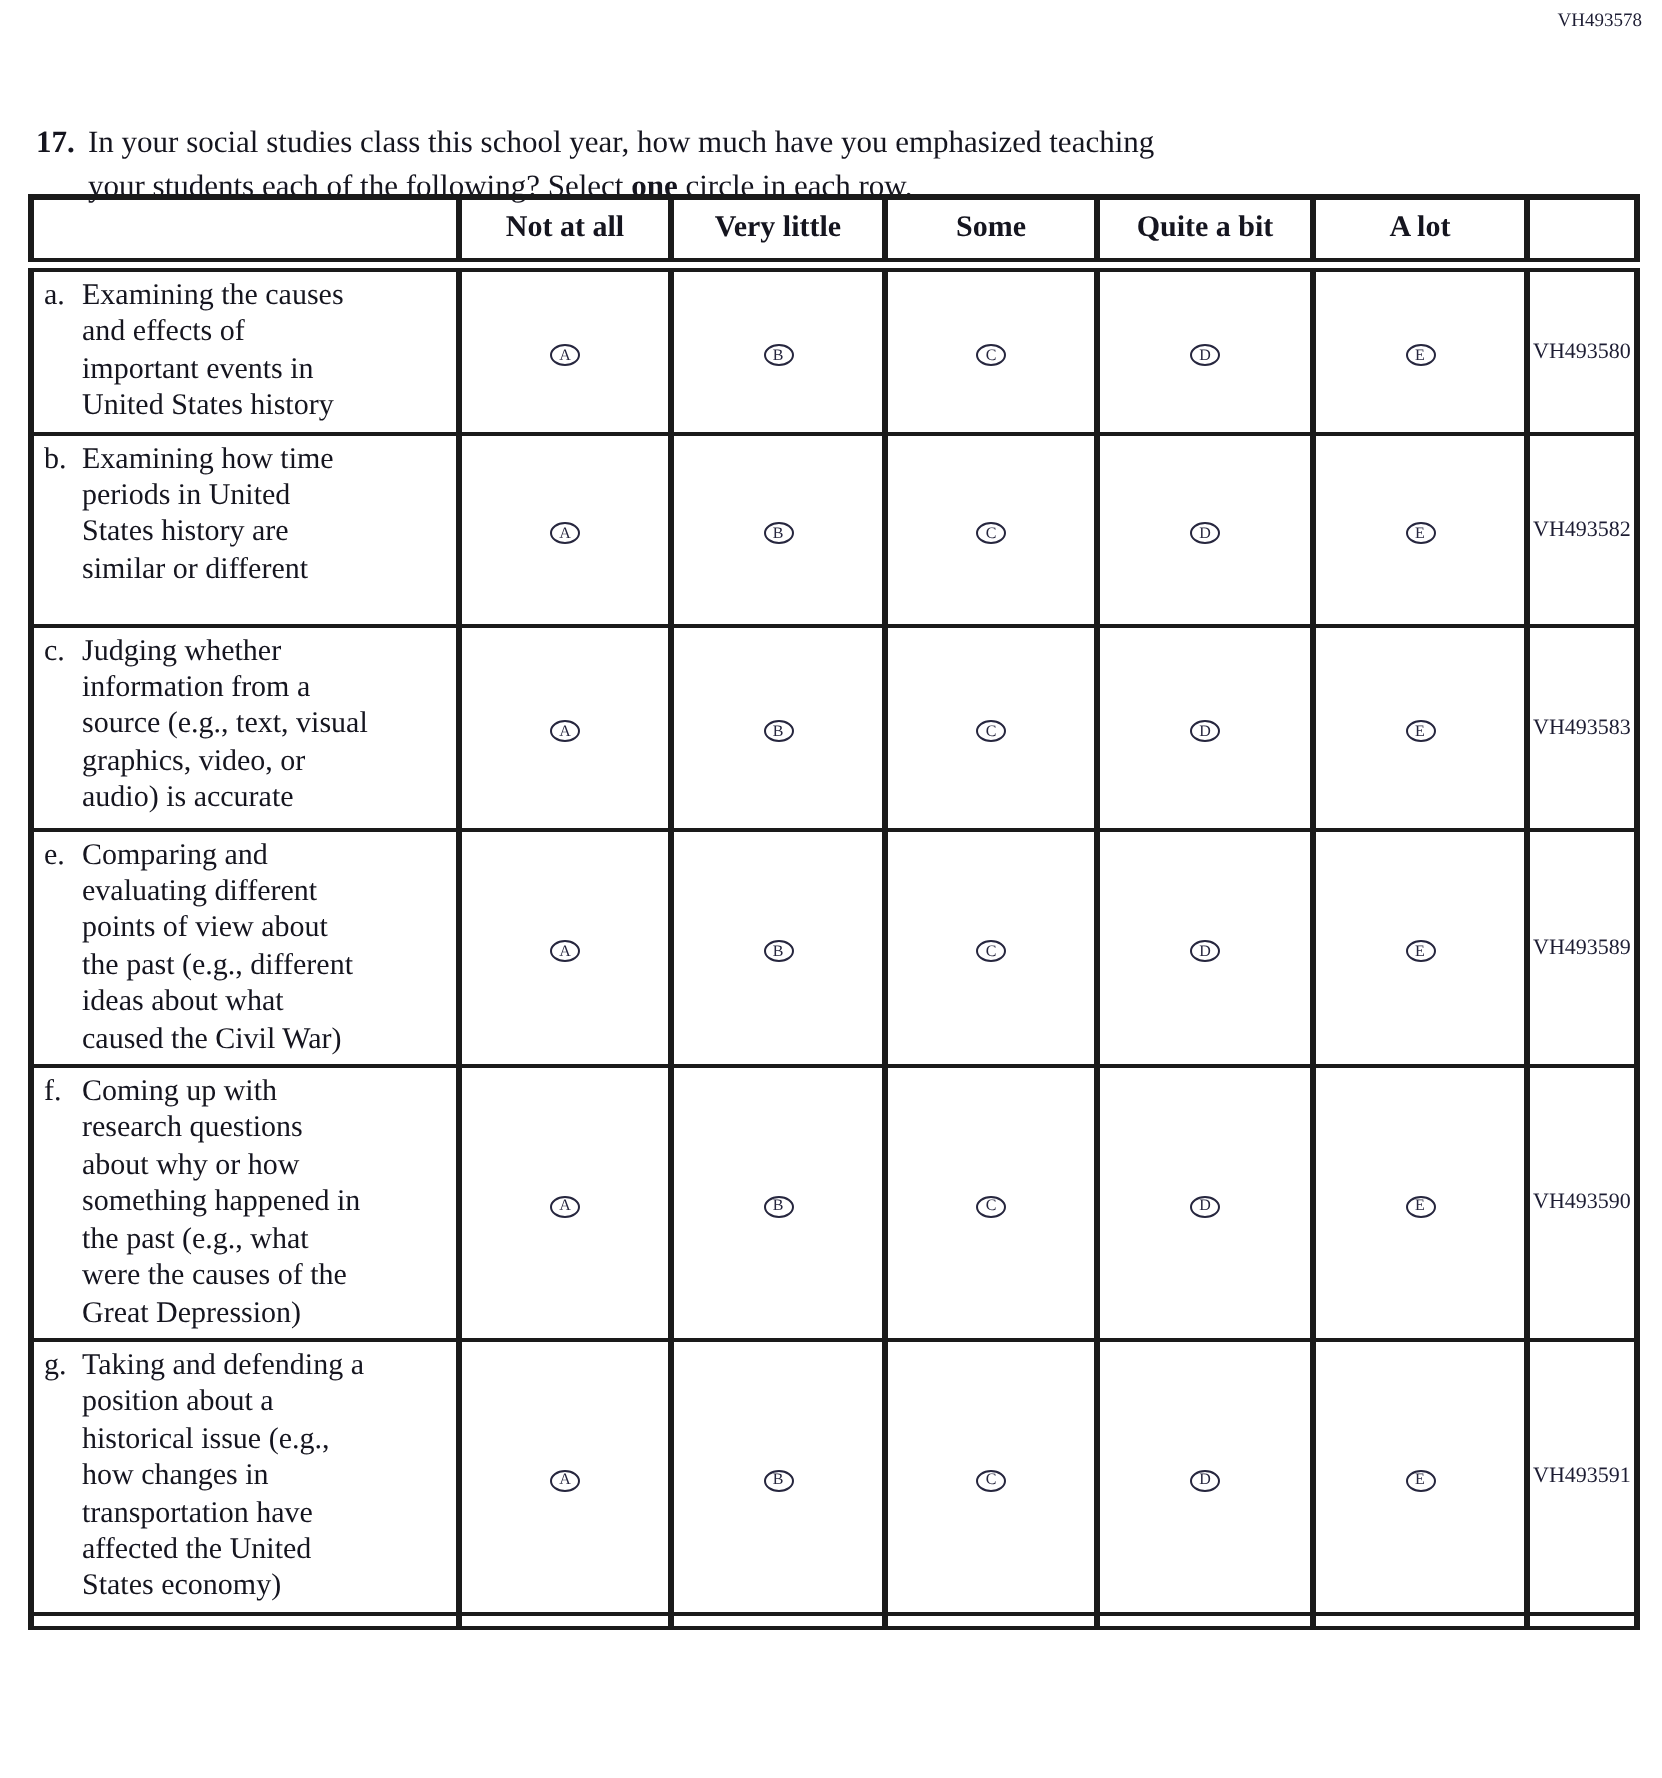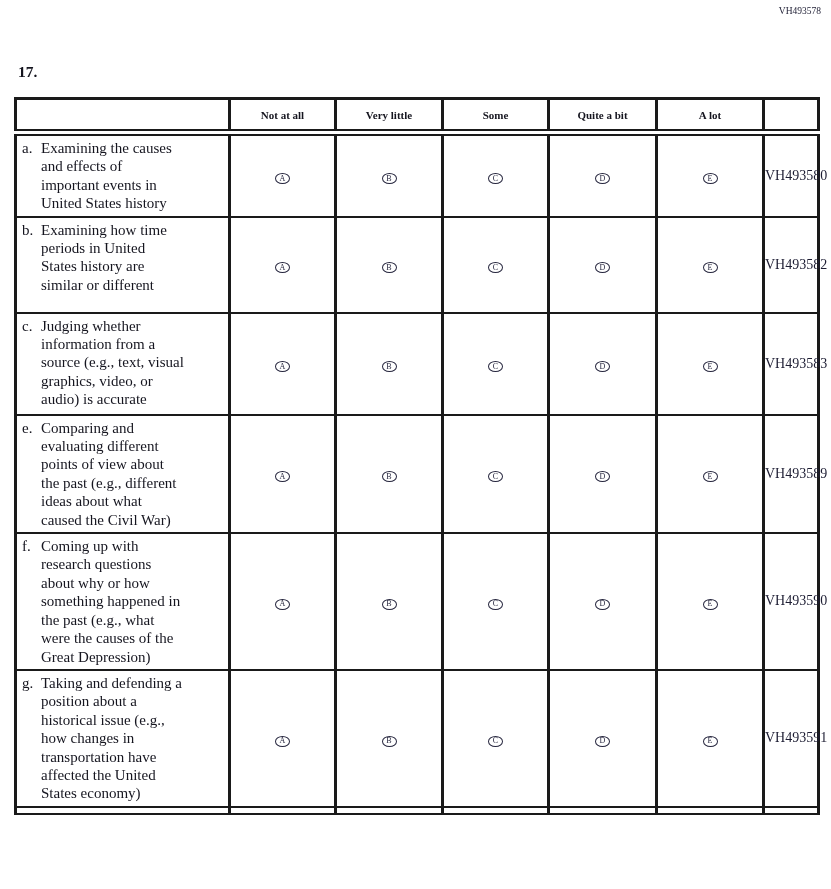--- a/index.html
+++ b/index.html
@@ -43,21 +43,21 @@
     border: 3px solid #1a1a1a;
     border-bottom: none;
   }
   table.grid th, table.grid td {
     border-left: 3px solid #1a1a1a;
     border-right: 3px solid #1a1a1a;
     padding: 0;
   }
   table.grid thead th {
     height: 29px;
-    font-size: 11px;
+    font-size: 15px;
     font-weight: bold;
     text-align: center;
     vertical-align: middle;
     border-bottom: 7px double #1a1a1a;
     color: #15151f;
   }
   table.grid tbody td {
     border-top: 2px solid #1a1a1a;
     border-bottom: 2px solid #1a1a1a;
     margin-left: 30px;
@@ -101,39 +101,41 @@
     border-radius: 50%;
     font-size: 8px;
     line-height: 8px;
     color: #26263e;
     cursor: pointer;
   }
 
   td.codecell {
     text-align: center;
     vertical-align: middle;
-    font-size: 14px;
+    font-size: 11px;
     color: #1d1d33;
   }
 
   
   tbody.stubwrap td {
     height: 5px;
     border-top: none;
     border-bottom: none;
   }
 </style>
 </head>
 <body>
 
 <div class="top-code" data-name="page-accession-code">VH493578</div>
 
 <div class="question" data-name="question-block">
   <span class="qnum" data-name="question-number">17.</span>
   <div class="qtext" data-name="question-text">
+    <div data-name="question-line-1">In your social studies class this school year, how much have you emphasized teaching</div>
+    <div data-name="question-line-2"><span>your students each of the following? Select </span><span class="bold" data-name="bold-word">one</span><span> circle in each row.</span></div>
   </div>
 </div>
 
 <table class="grid" data-name="response-grid">
   <colgroup>
     <col style="width:214px">
     <col style="width:106px">
     <col style="width:107px">
     <col style="width:106px">
     <col style="width:108px">

